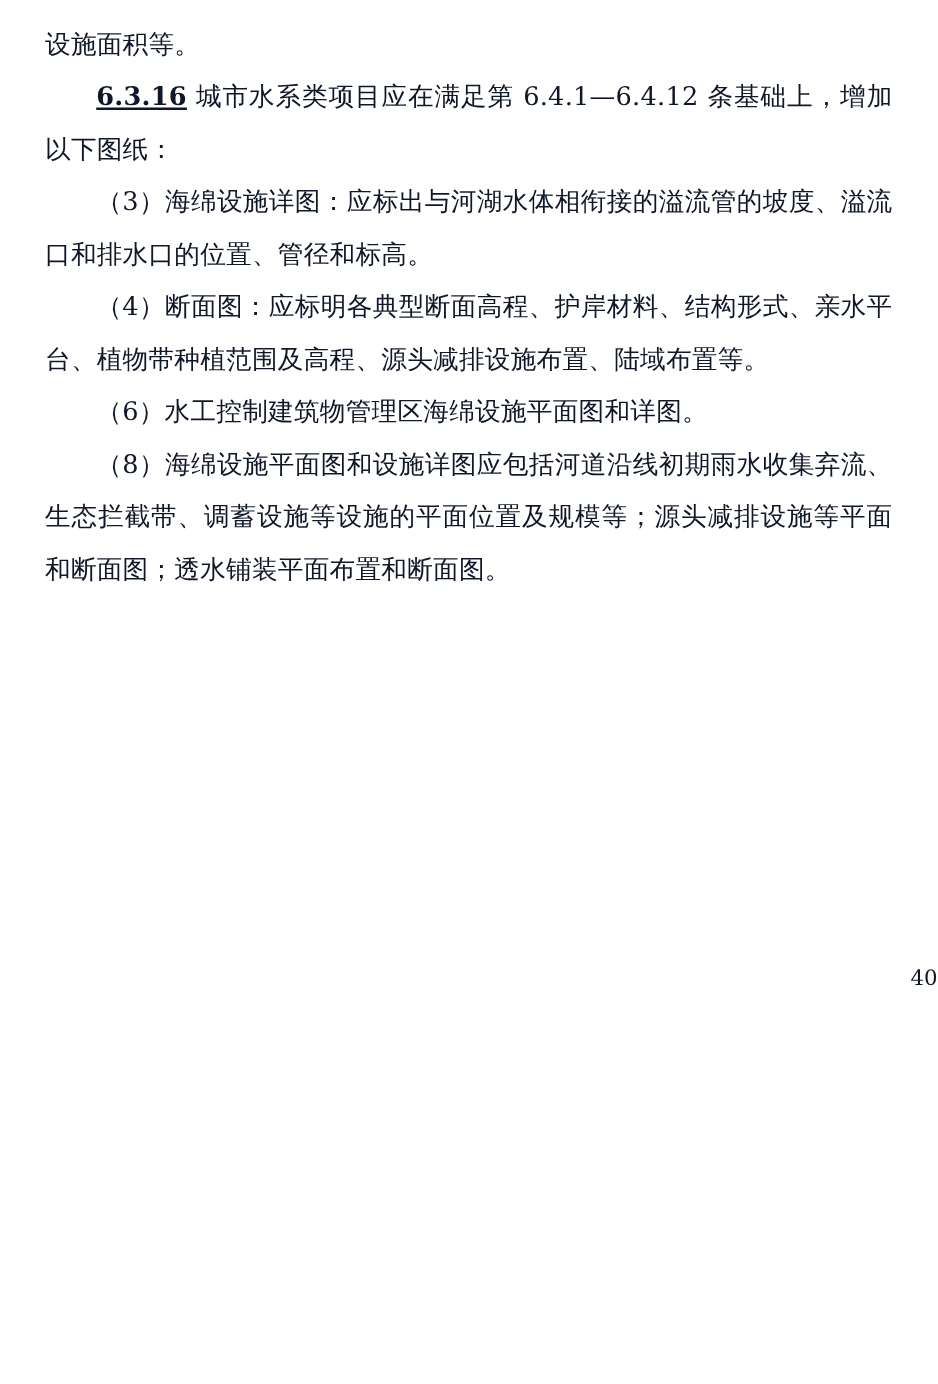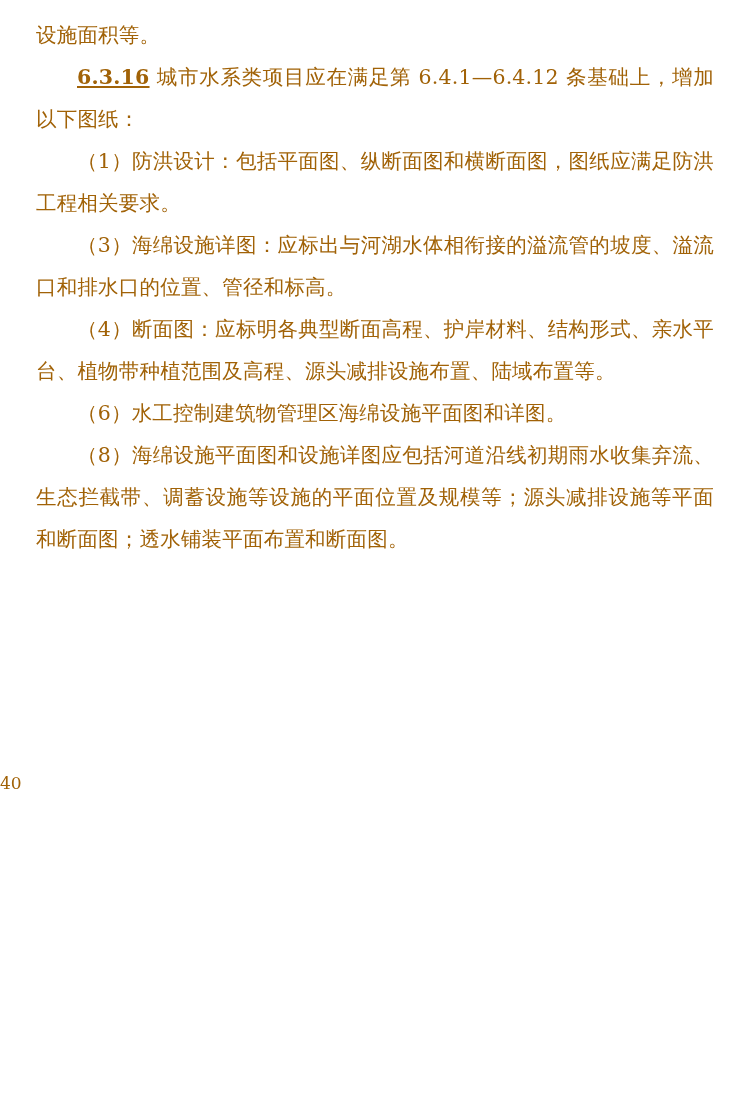--- a/index.html
+++ b/index.html
@@ -8,21 +8,21 @@
     background: #ffffff;
   }
   .page {
     position: relative;
     width: 750px;
     height: 811px;
     background: #ffffff;
     box-sizing: border-box;
     padding: 14px 36px 0 36px;
     font-family: "DejaVu Serif", "Liberation Serif", serif;
-    color: #a16207;
+    color: #0f172a;
     overflow: hidden;
   }
   .body-text {
     font-size: 20.5px;
     line-height: 42px;
     text-align: justify;
     text-justify: inter-ideograph;
     letter-spacing: 0.2px;
   }
   p {
@@ -37,39 +37,38 @@
   .clause-num {
     font-weight: bold;
     font-family: "DejaVu Serif", "Liberation Serif", serif;
     text-decoration: underline;
   }
   .footer {
     position: absolute;
     left: 0;
     right: 0;
     bottom: 18px;
-    text-align: left;
+    text-align: right;
     font-size: 17px;
     font-family: "DejaVu Serif", "Liberation Serif", serif;
   }
 </style>
 </head>
 <body>
 
 <div class="page">
 
   <div class="body-text">
 
     <p class="noindent">设施面积等。</p>
 
     <p class="indent">
       <span class="clause-num">6.3.16</span><span> </span><span>城市水系类项目应在满足第 6.4.1—6.4.12 条基础上，增加以下图纸：</span>
     </p>
 
-    <p class="indent">（1）防洪设计：包括平面图、纵断面图和横断面图，图纸应满足防洪工程相关要求。</p>
 
 
     <p class="indent">（3）海绵设施详图：应标出与河湖水体相衔接的溢流管的坡度、溢流口和排水口的位置、管径和标高。</p>
 
     <p class="indent">（4）断面图：应标明各典型断面高程、护岸材料、结构形式、亲水平台、植物带种植范围及高程、源头减排设施布置、陆域布置等。</p>
 
 
     <p class="indent">（6）水工控制建筑物管理区海绵设施平面图和详图。</p>
 
     <p class="indent">（8）海绵设施平面图和设施详图应包括河道沿线初期雨水收集弃流、生态拦截带、调蓄设施等设施的平面位置及规模等；源头减排设施等平面和断面图；透水铺装平面布置和断面图。</p>

